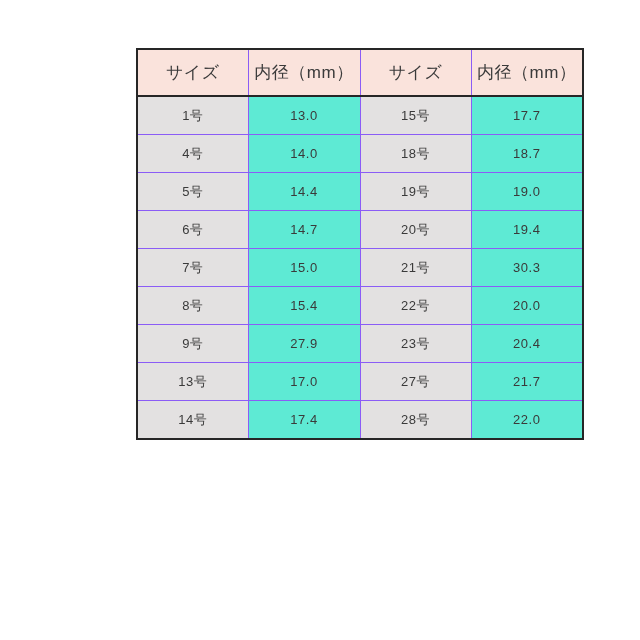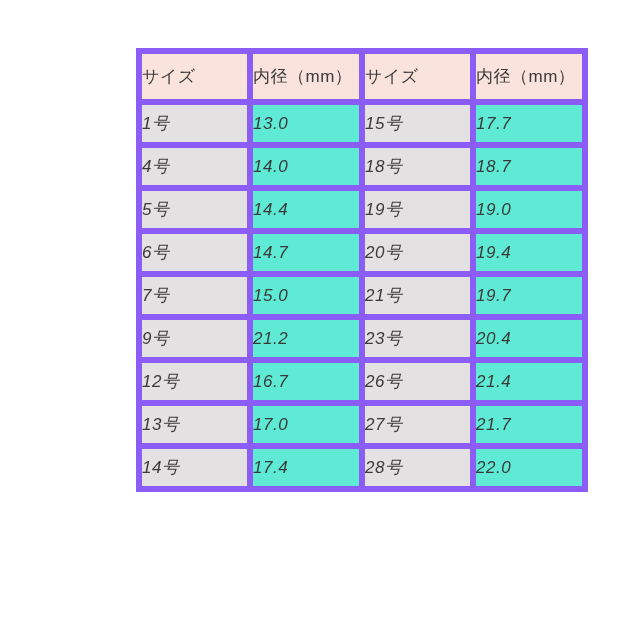--- a/index.html
+++ b/index.html
@@ -29,38 +29,37 @@
     border-collapse: collapse;
     table-layout: fixed;
     width: 447px;
     border: 2px solid #262626;
   }
   table.size-table col.c-size { width: 111px; }
   table.size-table col.c-dia  { width: 112px; }
 
   table.size-table th,
   table.size-table td {
-    border: 6px solid #8b5cf6;
-    text-align: left;
+    border: 1px solid #8b5cf6;
+    text-align: center;
     vertical-align: middle;
     color: #3a3a3a;
     font-weight: normal;
     padding: 0;
   }
   table.size-table thead th {
     height: 45px;
     background: #fae3dc;
     font-size: 17px;
     letter-spacing: 0.5px;
     border-bottom: 2px solid #262626;
   }
   table.size-table tbody td {
     height: 37px;
-    font-size: 17px;
-    font-style: italic;
+    font-size: 13px;
   }
   table.size-table tbody td.cell-size {
     background: #e3e1e1;
     letter-spacing: 0.5px;
   }
   table.size-table tbody td.cell-dia {
     background: #5eead4;
     letter-spacing: 0.5px;
   }
 </style>
@@ -106,33 +105,33 @@
           <tr>
             <td class="cell-size">6号</td>
             <td class="cell-dia">14.7</td>
             <td class="cell-size">20号</td>
             <td class="cell-dia">19.4</td>
           </tr>
           <tr>
             <td class="cell-size">7号</td>
             <td class="cell-dia">15.0</td>
             <td class="cell-size">21号</td>
-            <td class="cell-dia">19.7</td>
+            <td class="cell-dia">30.3</td>
+          </tr>
+          <tr>
+            <td class="cell-size">8号</td>
+            <td class="cell-dia">15.4</td>
+            <td class="cell-size">22号</td>
+            <td class="cell-dia">20.0</td>
           </tr>
           <tr>
             <td class="cell-size">9号</td>
-            <td class="cell-dia">21.2</td>
+            <td class="cell-dia">27.9</td>
             <td class="cell-size">23号</td>
             <td class="cell-dia">20.4</td>
-          </tr>
-          <tr>
-            <td class="cell-size">12号</td>
-            <td class="cell-dia">16.7</td>
-            <td class="cell-size">26号</td>
-            <td class="cell-dia">21.4</td>
           </tr>
           <tr>
             <td class="cell-size">13号</td>
             <td class="cell-dia">17.0</td>
             <td class="cell-size">27号</td>
             <td class="cell-dia">21.7</td>
           </tr>
           <tr>
             <td class="cell-size">14号</td>
             <td class="cell-dia">17.4</td>

